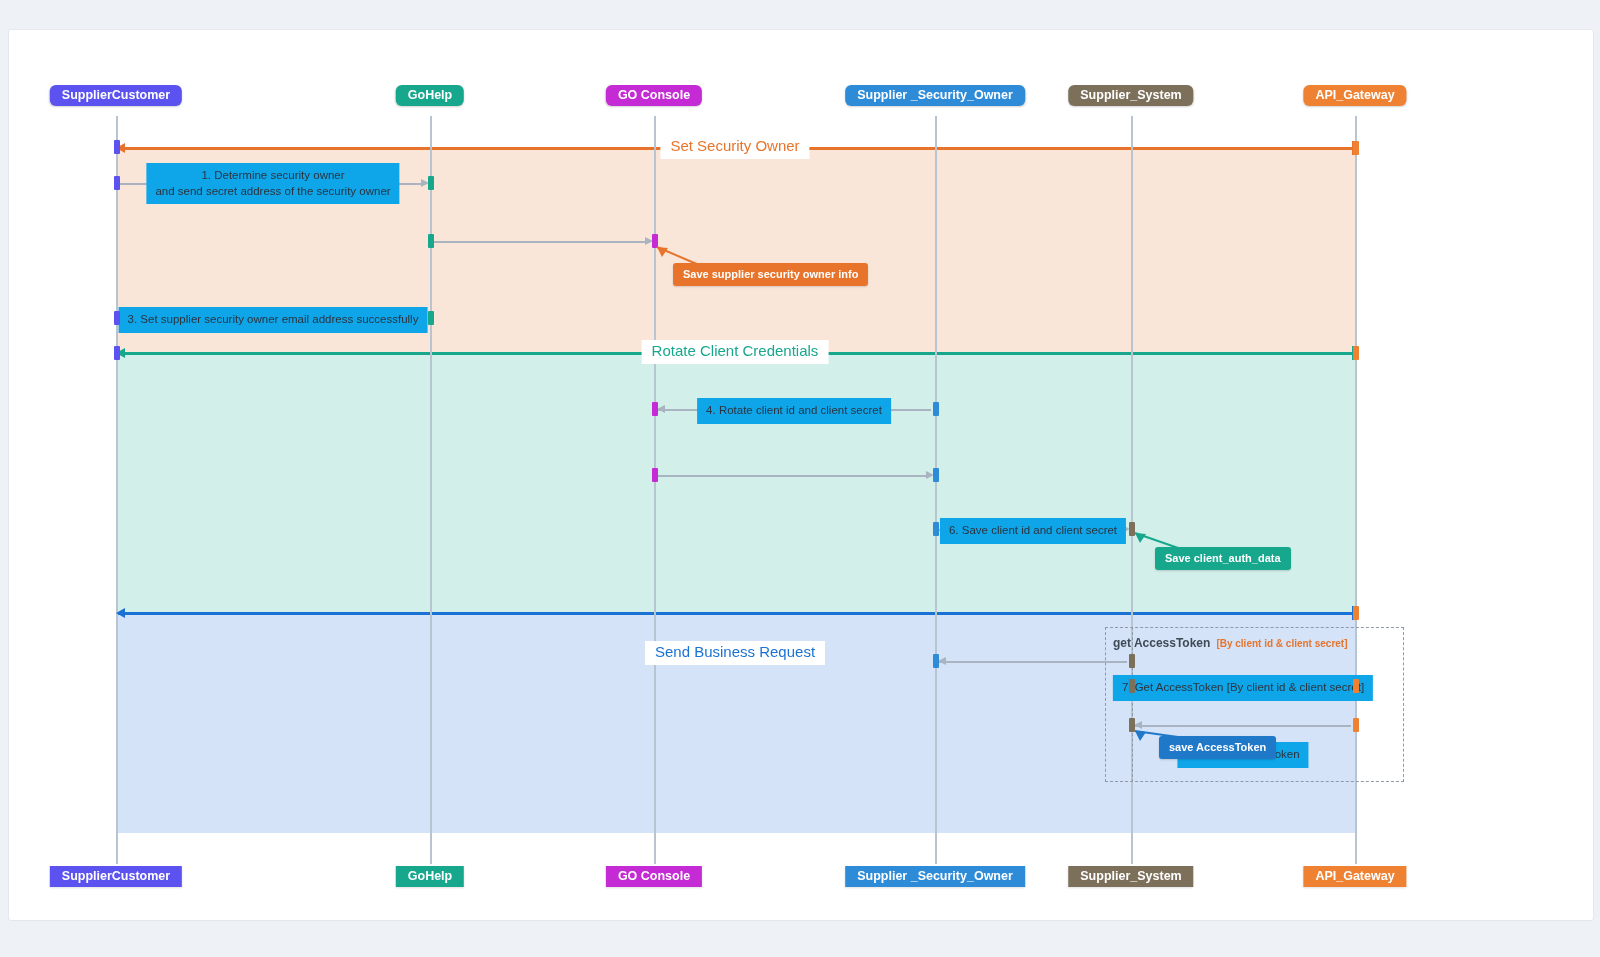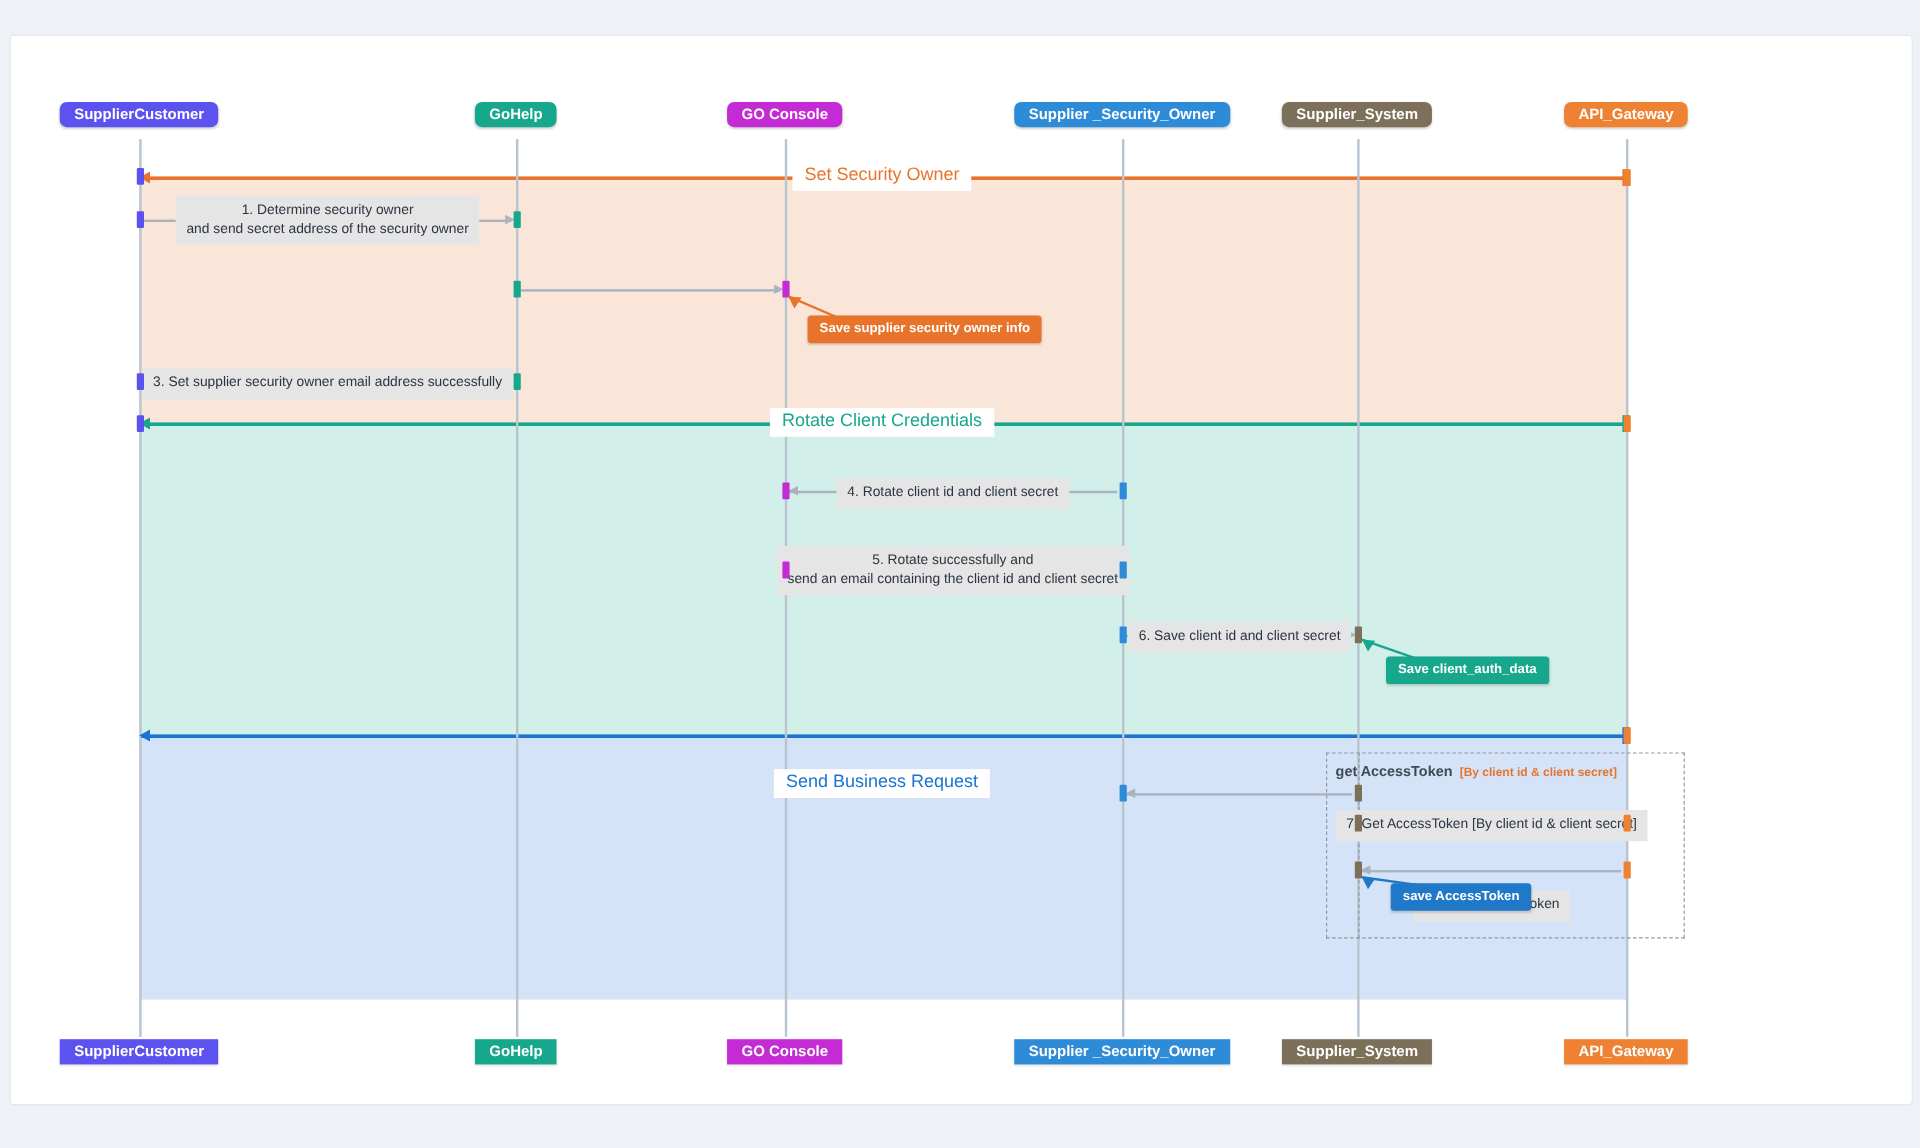--- a/index.html
+++ b/index.html
@@ -84,21 +84,21 @@
     border-right:8px solid #a9b4c0;
   }
   .arrow-right{
     border-top:4.5px solid transparent;
     border-bottom:4.5px solid transparent;
     border-left:8px solid #a9b4c0;
   }
   .msglabel{
     position:absolute;
     transform:translateX(-50%);
-    background:#e5e5e5;
+    background:#0ea5e9;
     color:#2b3440;
     font-size:11.5px;
     line-height:1.35;
     padding:5px 9px;
     text-align:center;
     white-space:nowrap;
     z-index:6;
   }
 
   
@@ -216,24 +216,20 @@
       <div class="msglabel" style="left:264px;top:277px;">
         <div>3. Set supplier security owner email address successfully</div>
       </div>
       <div class="msgline" style="left:649px;top:379px;width:273px;background:#a9b4c0;"></div>
       <div class="arrowhead arrow-left" style="left:648px;top:375.3px;"></div>
       <div class="msglabel" style="left:785px;top:368px;">
         <div>4. Rotate client id and client secret</div>
       </div>
       <div class="msgline" style="left:649px;top:445px;width:273px;background:#a9b4c0;"></div>
       <div class="arrowhead arrow-right" style="left:917px;top:441.3px;"></div>
-      <div class="msglabel" style="left:785px;top:425px;">
-        <div>5.  Rotate successfully and</div>
-        <div>send an email containing the client id and client secret</div>
-      </div>
       <div class="msgline" style="left:930px;top:499px;width:188px;background:#a9b4c0;"></div>
       <div class="arrowhead arrow-right" style="left:1113px;top:495.3px;"></div>
       <div class="msglabel" style="left:1024px;top:488px;">
         <div>6. Save client id and client secret</div>
       </div>
       <div class="msgline" style="left:930px;top:631px;width:188px;background:#a9b4c0;"></div>
       <div class="arrowhead arrow-left" style="left:929px;top:627.3px;"></div>
       <div class="msgline" style="left:1126px;top:656px;width:216px;background:#a9b4c0;"></div>
       <div class="arrowhead arrow-right" style="left:1337px;top:652.3px;"></div>
       <div class="msglabel" style="left:1234px;top:645px;">

